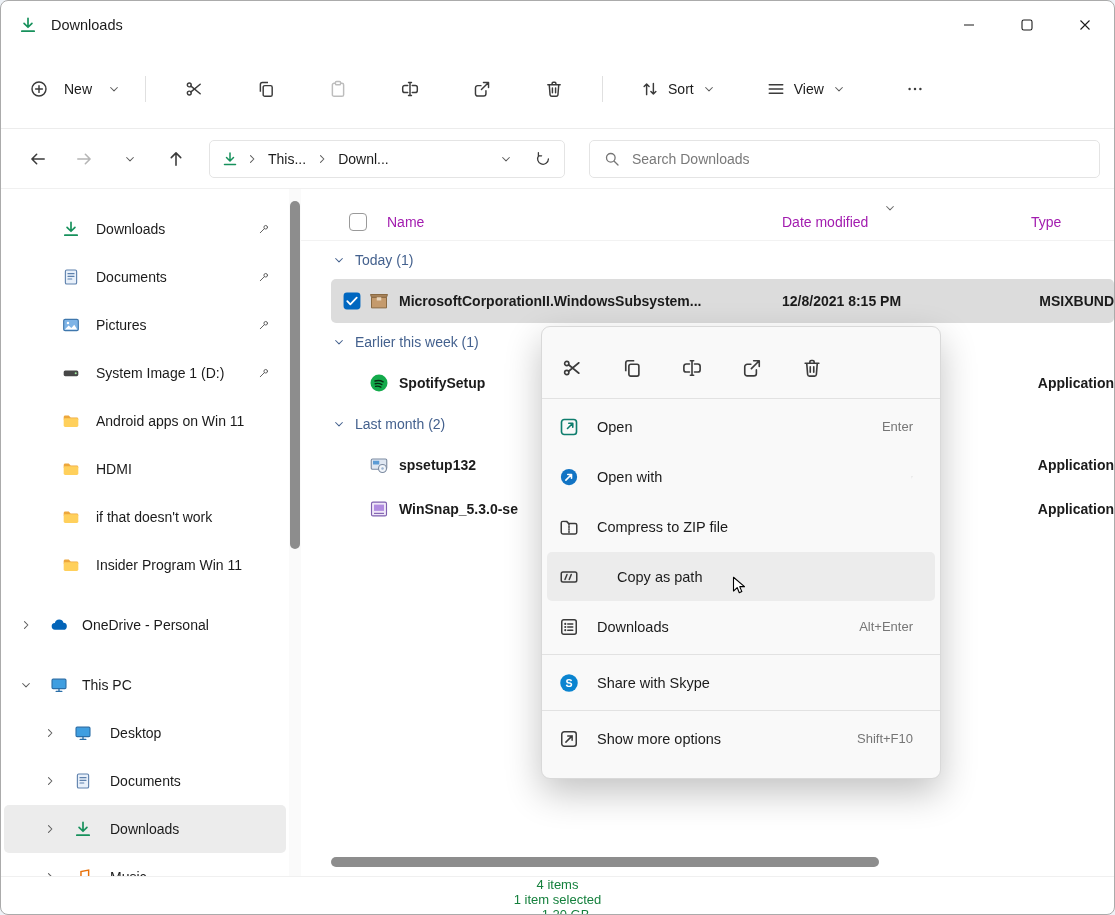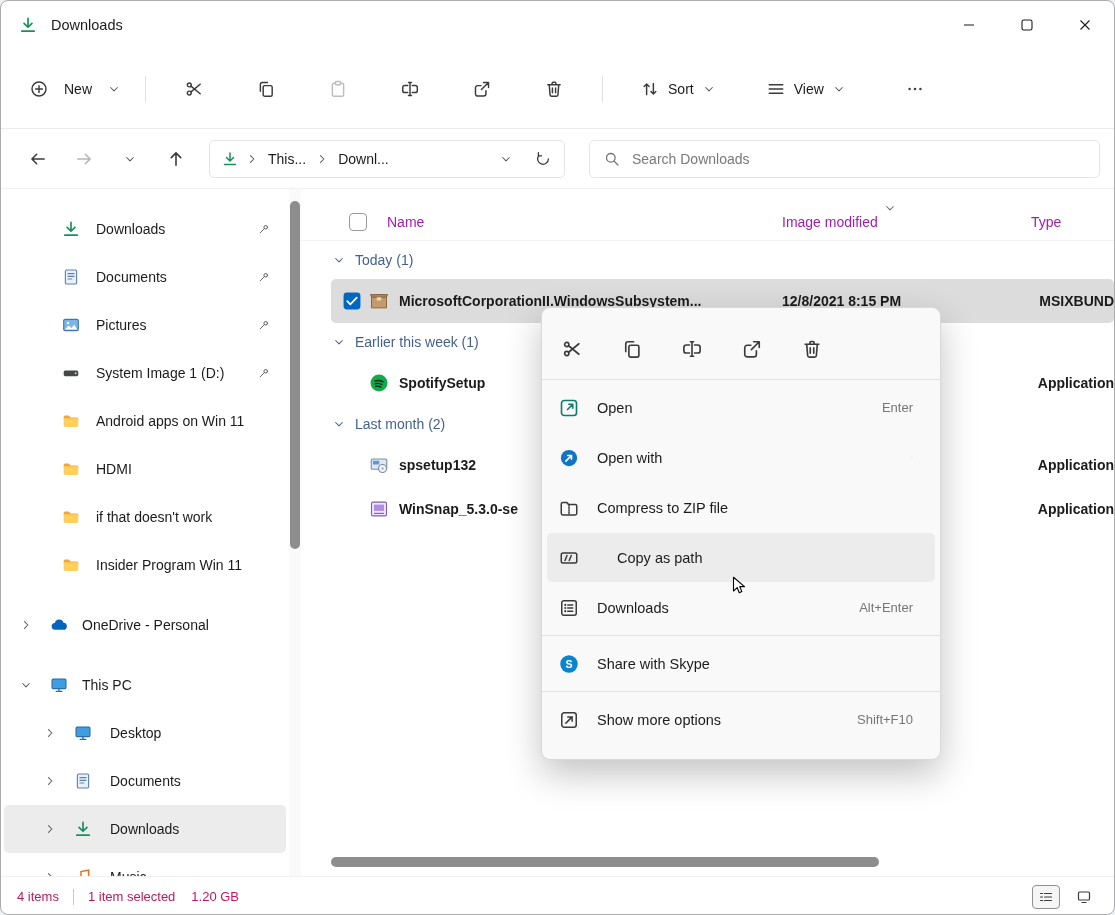--- a/index.html
+++ b/index.html
@@ -69,33 +69,33 @@
   .frow{height:44px;display:flex;align-items:center;margin-left:30px;border-radius:5px;font-size:14px;font-weight:bold;}
   .frow.selected{background:#dcdcdc;}
   .frow .cb{margin-left:12px;}
   .frow .ic20{margin-left:8px;flex:none;}
   .fname{margin-left:10px;width:383px;white-space:nowrap;overflow:hidden;}
   .fdate{width:249px;white-space:nowrap;}
   .ftype{flex:1;white-space:nowrap;text-align:right;}
   .hscroll{position:absolute;left:30px;bottom:9px;width:548px;height:10px;border-radius:5px;background:#8d8d8d;}
 
   
-  .ctx{position:absolute;left:540px;top:306px;width:400px;background:#f9f9f9;border:1px solid #d9d9d9;border-radius:9px;
+  .ctx{position:absolute;left:540px;top:325px;width:400px;background:#f9f9f9;border:1px solid #d9d9d9;border-radius:9px;
        box-shadow:0 14px 36px rgba(0,0,0,.24);padding:14px 0;z-index:10;}
   .ctx-icons{height:54px;display:flex;align-items:center;padding:0 12px;gap:24px;}
   .cibtn{width:36px;height:36px;display:flex;align-items:center;justify-content:center;border:none;background:transparent;border-radius:5px;}
   .ctx-sep{height:1px;background:#e2e2e2;margin:3px 0;}
   .ctx-item{height:49px;display:flex;align-items:center;margin:1px 5px;padding:0 12px;border-radius:5px;font-size:14.5px;}
   .ctx-item .label{margin-left:18px;}
   .ctx-item .shortcut{margin-left:auto;color:#767676;font-size:13px;padding-right:10px;}
   .ctx-item.hl{background:#ececec;gap:20px;}
   .subarrow{margin-left:auto;padding-right:10px;}
 
   
-  .statusbar{height:40px;display:flex;align-items:center;padding:0 16px;border-top:1px solid #f0f0f0;font-size:13px;color:#be185d;}
+  .statusbar{height:40px;display:flex;align-items:center;padding:0 16px;border-top:1px solid #f0f0f0;font-size:13px;color:#15803d;flex-direction:column;}
   .ssep{width:1px;height:16px;background:#c9c9c9;margin:0 14px;}
   .sbsize{margin-left:16px;}
   .sbright{margin-left:auto;display:flex;gap:10px;}
   .vbtn{width:28px;height:24px;display:flex;align-items:center;justify-content:center;border:1px solid transparent;background:transparent;border-radius:4px;}
   .vbtn.active{border-color:#919191;background:#f5f5f5;}
 
   .cursor{position:absolute;left:727px;top:574px;z-index:50;}
   .ic18{width:18px;height:18px;flex:none;}
   .ic20{width:20px;height:20px;flex:none;}
   .ic16{width:16px;height:16px;flex:none;}
@@ -409,21 +409,21 @@
     </div>
 
     <section class="main">
       <div class="lhdr">
         <span class="cb empty"></span>
         <span class="hname">Name</span>
         <span class="hdate">
           <svg class="sortchev tchev" viewBox="0 0 16 16" fill="none" stroke="#6b6b6b" stroke-width="1.4" stroke-linecap="round" stroke-linejoin="round">
               <path d="M3.5 6l4.5 4.5L12.5 6"></path>
             </svg>
-          <span>Image modified</span>
+          <span>Date modified</span>
         </span>
         <span class="htype">Type</span>
       </div>
 
       <div class="grp">
         <svg class="tchev" viewBox="0 0 16 16" fill="none" stroke="#44618e" stroke-width="1.4" stroke-linecap="round" stroke-linejoin="round">
             <path d="M3.5 6l4.5 4.5L12.5 6"></path>
           </svg>
         <span class="grp-label">Today (1)</span>
       </div>

